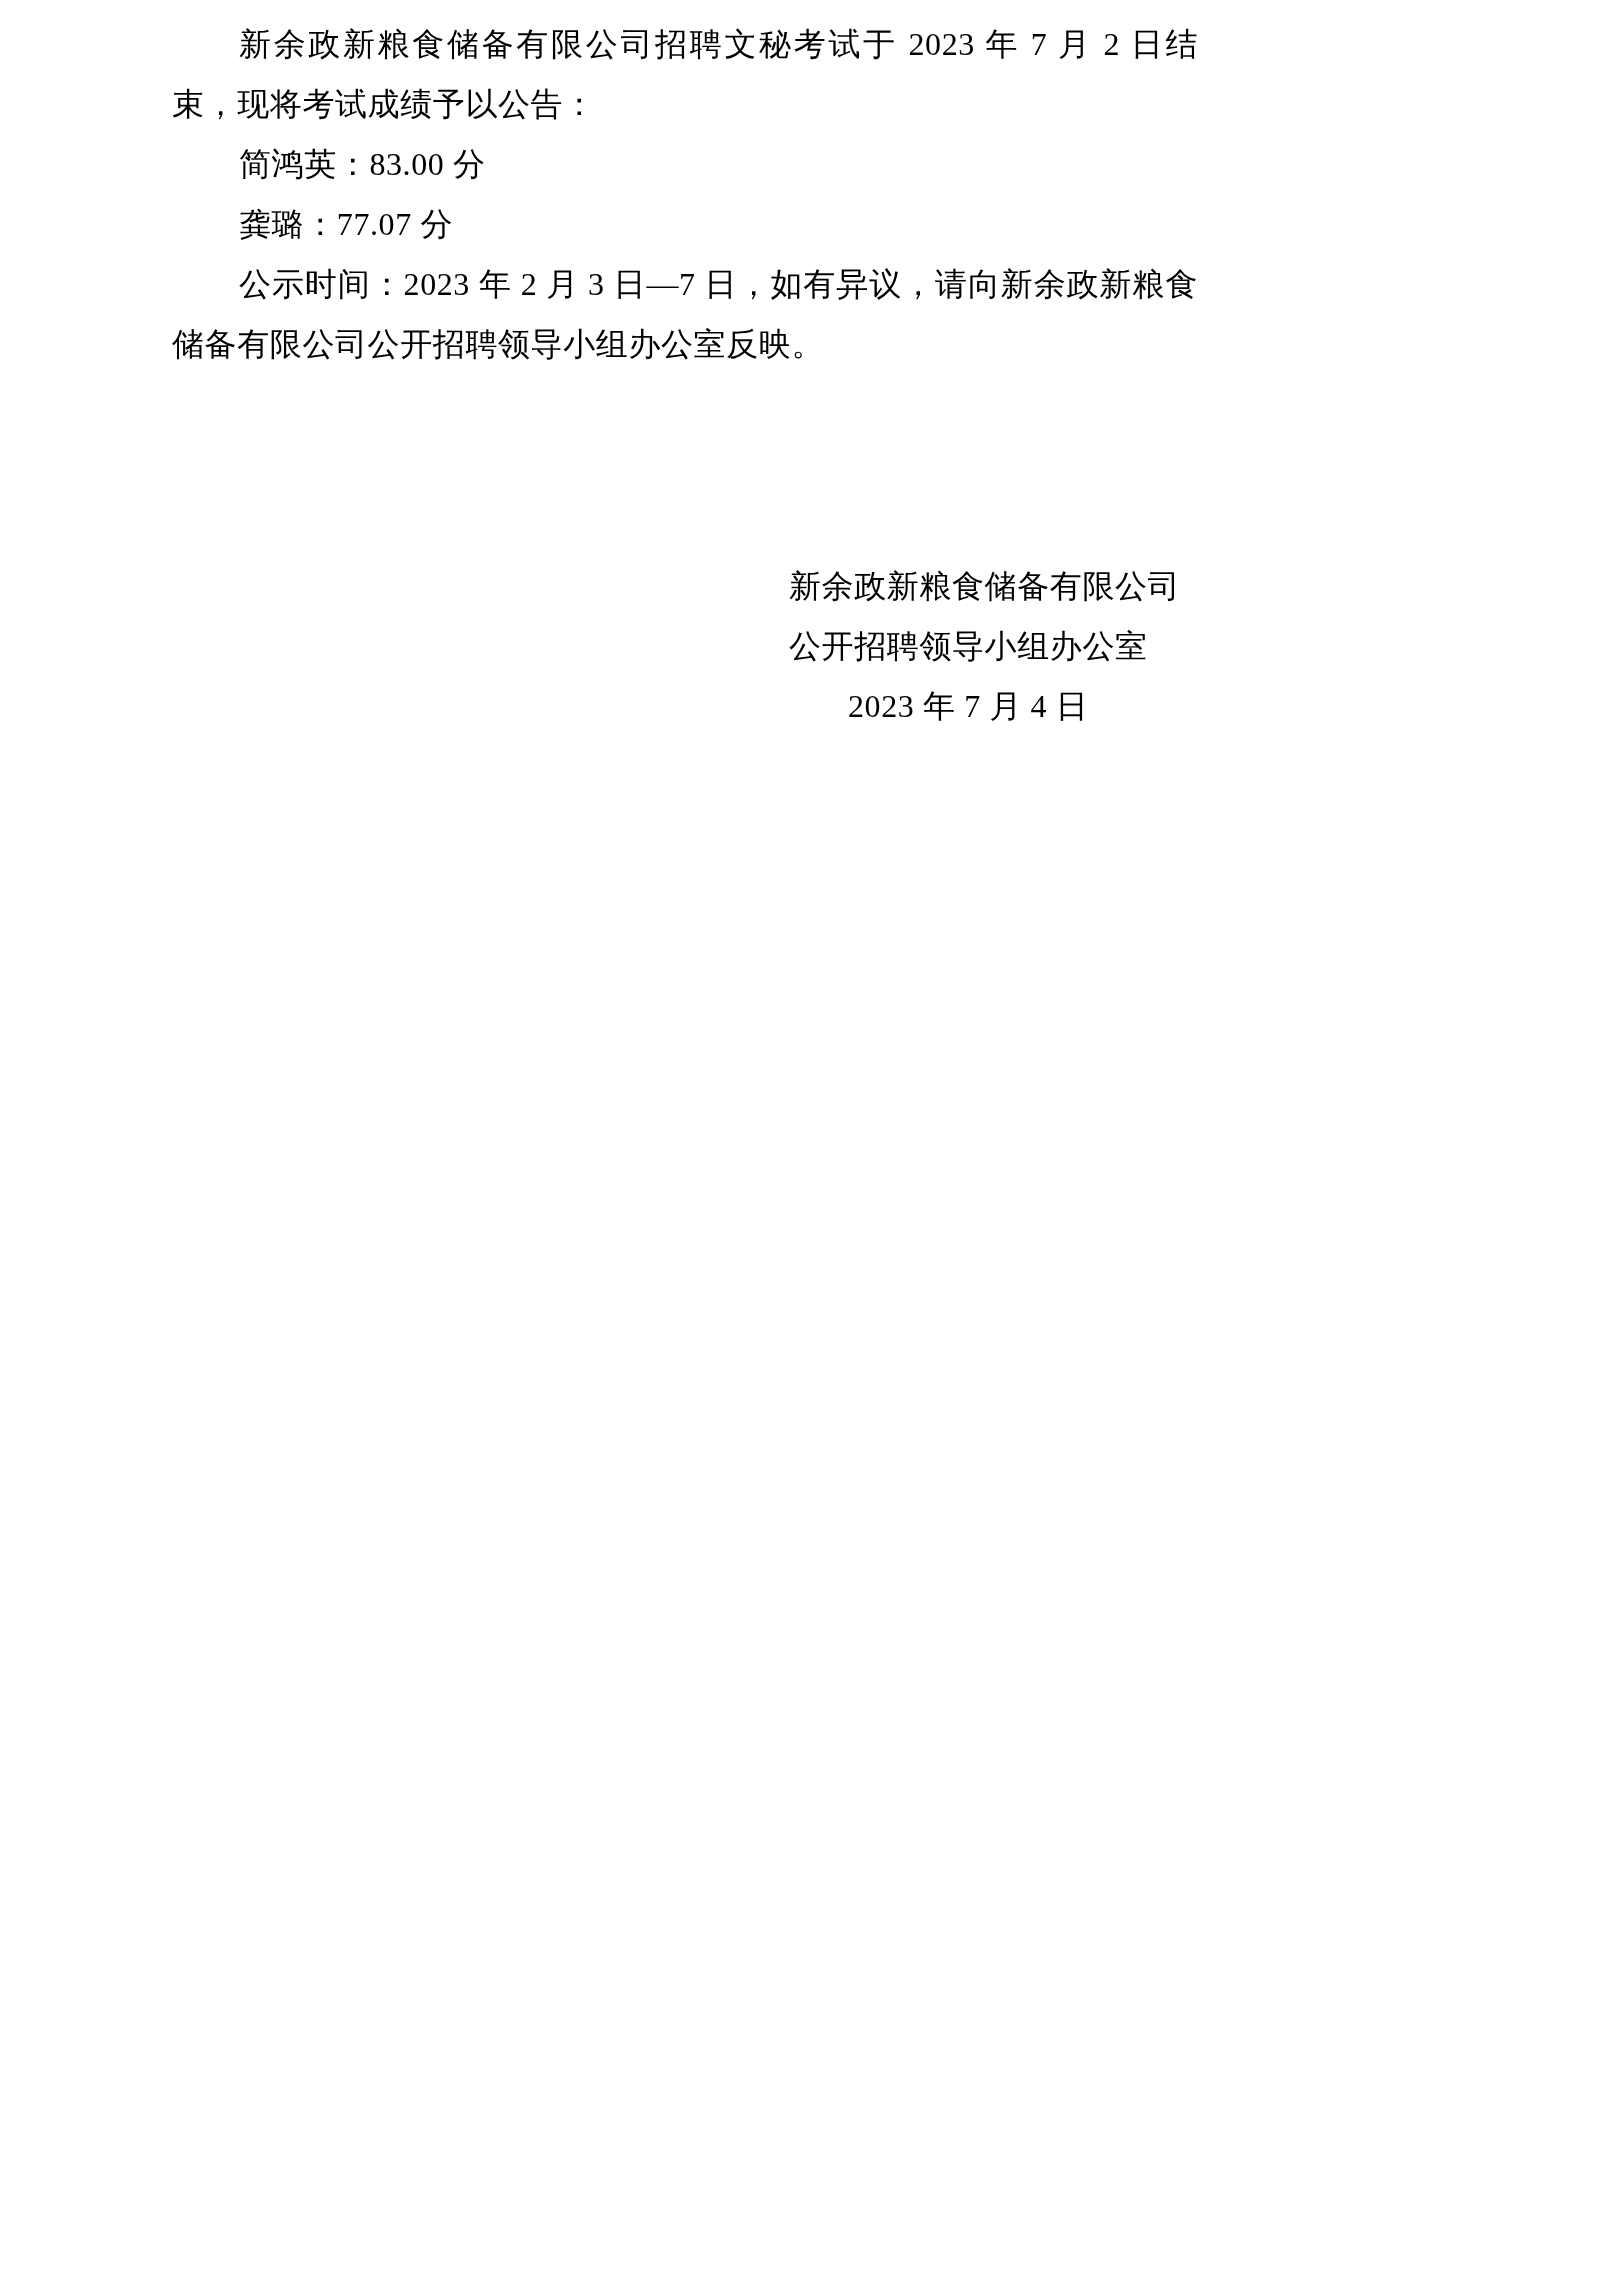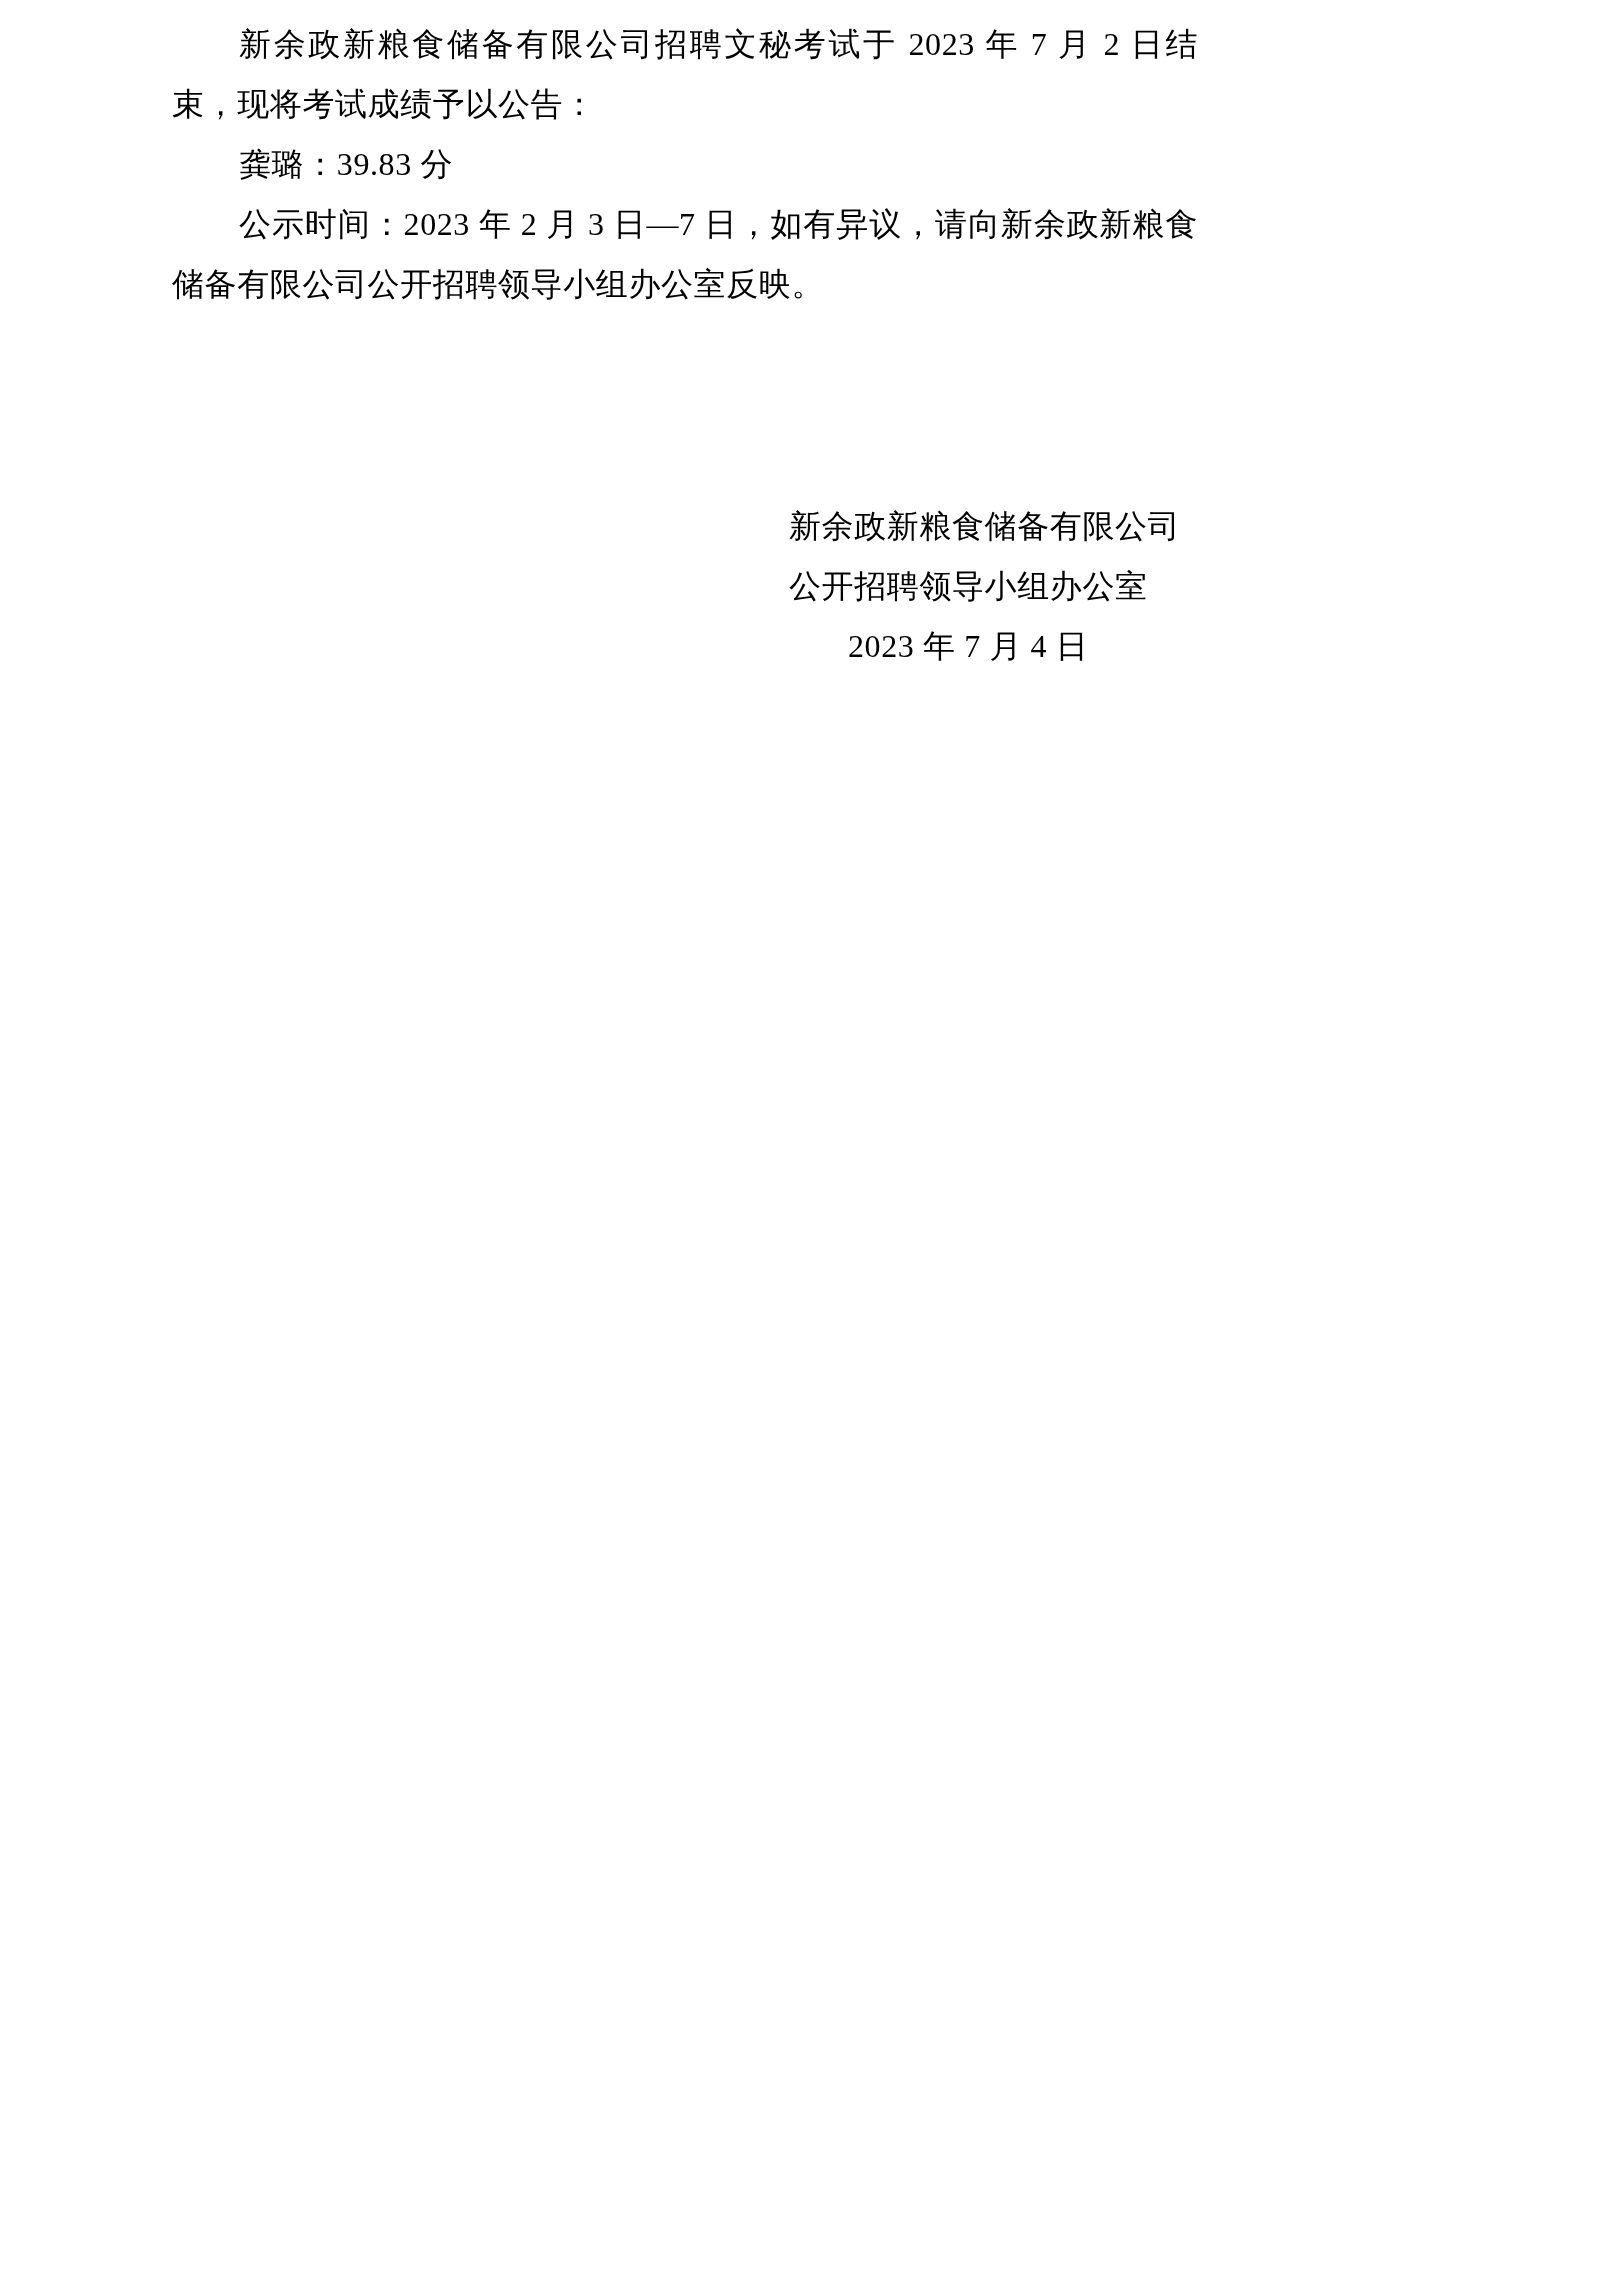--- a/index.html
+++ b/index.html
@@ -54,22 +54,23 @@
   }
 </style>
 </head>
 <body>
 
 <div class="page">
   <div class="doc-body">
 
     <p class="para indent">新余政新粮食储备有限公司招聘文秘考试于 2023 年 7 月 2 日结束，现将考试成绩予以公告：</p>
 
+    <p class="para indent">简鸿英：83.00 分</p>
 
-    <p class="para indent">龚璐：39.83 分</p>
+    <p class="para indent">龚璐：77.07 分</p>
 
 
     <p class="para indent">公示时间：2023 年 2 月 3 日—7 日，如有异议，请向新余政新粮食储备有限公司公开招聘领导小组办公室反映。</p>
 
 
     <div class="spacer-block"></div>
 
     <p class="signature line1">新余政新粮食储备有限公司</p>
     <p class="signature line2">公开招聘领导小组办公室</p>
     <p class="signature line3">2023 年 7 月 4 日</p>

